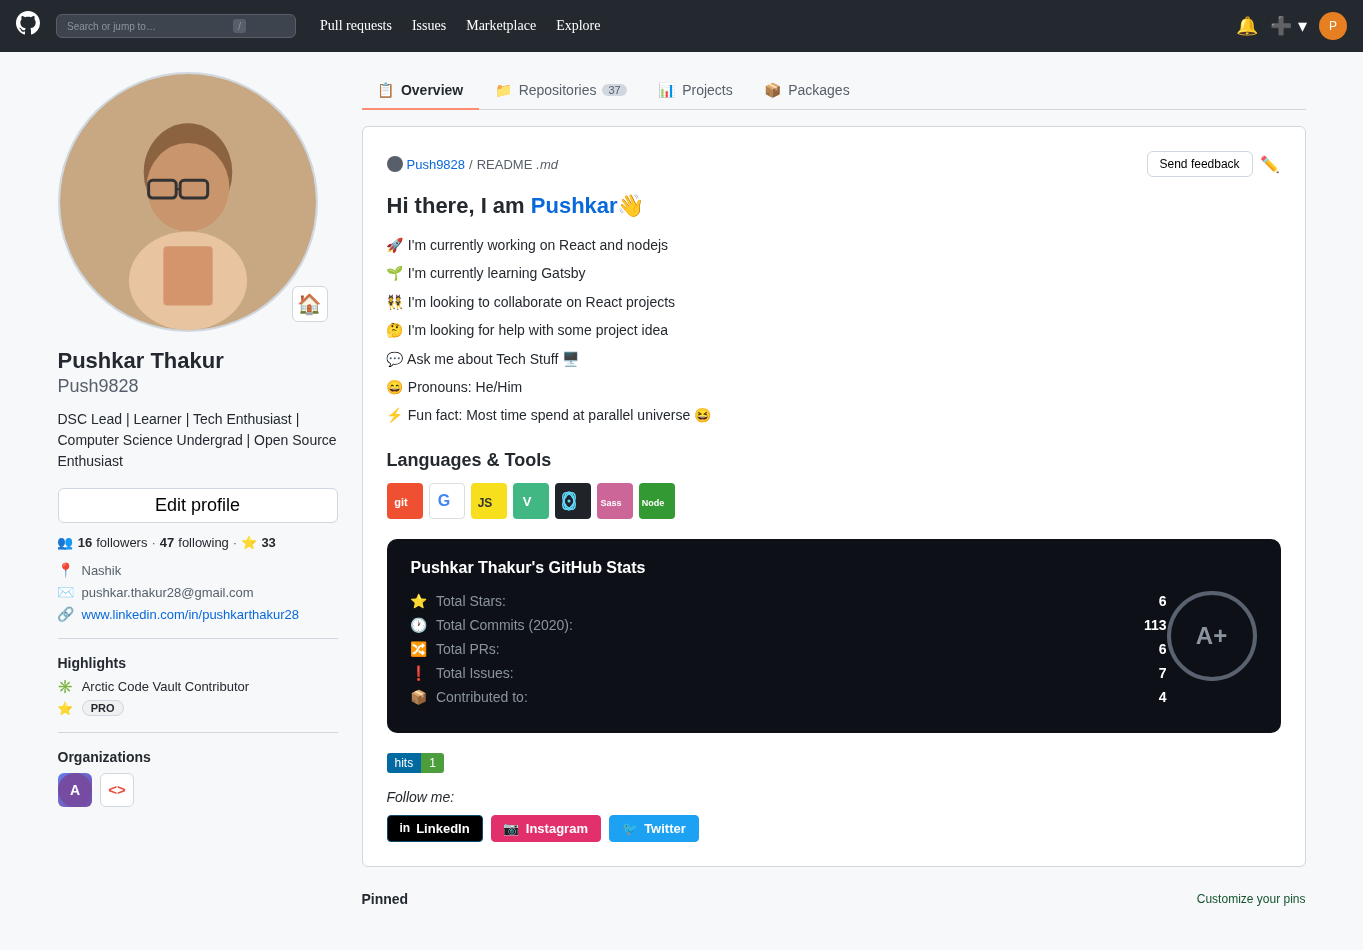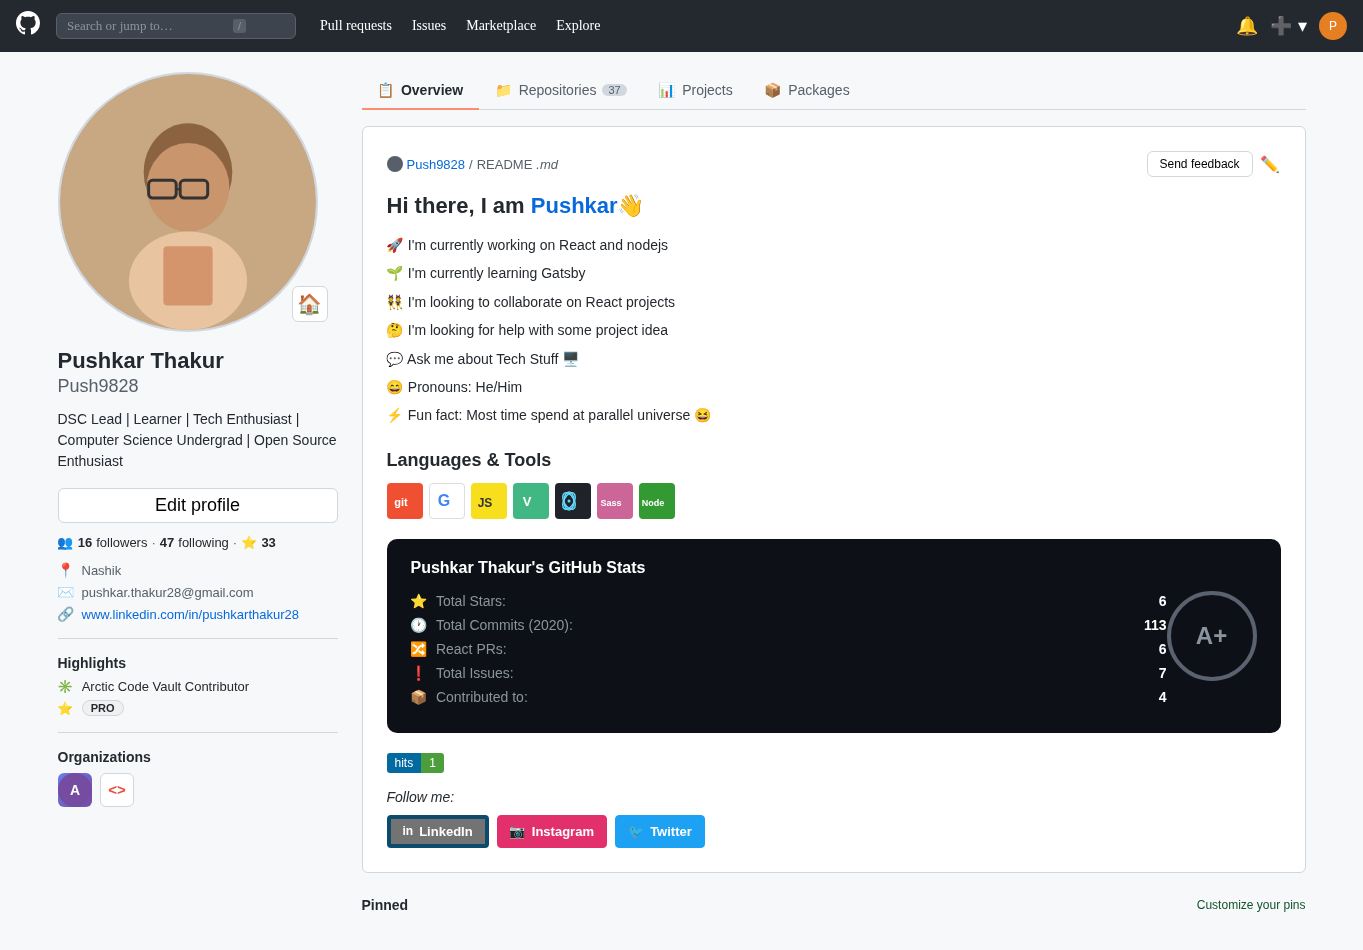--- a/index.html
+++ b/index.html
@@ -2,21 +2,21 @@
 <html><head>
   <meta charset="utf-8">
   <style>
     * { box-sizing: border-box; margin: 0; padding: 0; }
     body { font-family: -apple-system, BlinkMacSystemFont, "Segoe UI", Helvetica, Arial, sans-serif; background: #f6f8fa; color: #24292f; font-size: 14px; }
 
     
     .topnav { background: #24292f; display: flex; align-items: center; padding: 0 16px; height: 52px; gap: 16px; }
     .topnav-logo { color: white; font-size: 24px; flex-shrink: 0; }
     .topnav-search { background: #3d444d; border: 1px solid #57606a; border-radius: 6px; color: #ccc; display: flex; align-items: center; padding: 4px 10px; gap: 6px; flex: 0 0 240px; font-size: 13px; }
-    .topnav-search input { background: transparent; border: none; outline: none; color: #84cc16; font-size: 13px; width: 160px; font-family: Liberation Serif, serif; }
+    .topnav-search input { background: transparent; border: none; outline: none; color: #84cc16; font-size: 10px; width: 160px; }
     .topnav-search input::placeholder { color: #8b949e; }
     .topnav-slash { background: #57606a; color: #8b949e; border-radius: 3px; padding: 1px 5px; font-size: 11px; }
     .topnav-links { display: flex; gap: 4px; font-family: Liberation Serif, serif; }
     .topnav-link { color: white; text-decoration: none; padding: 6px 8px; font-size: 14px; font-weight: 500; border-radius: 6px; }
     .topnav-spacer { flex: 1; }
     .topnav-icons { display: flex; align-items: center; gap: 12px; }
     .topnav-icon { color: white; font-size: 18px; cursor: pointer; }
     .topnav-avatar { width: 28px; height: 28px; border-radius: 50%; background: #e67e22; display: flex; align-items: center; justify-content: center; cursor: pointer; font-size: 12px; color: white; }
 
     
@@ -86,21 +86,21 @@
 
     
     .hits-badge { display: flex; margin-bottom: 16px; }
     .hits-label { background: #0369a1; color: white; padding: 3px 8px; font-size: 12px; border-radius: 3px 0 0 3px; }
     .hits-count { background: #4c9e3c; color: white; padding: 3px 8px; font-size: 12px; border-radius: 0 3px 3px 0; }
 
     
     .follow-me { font-size: 14px; margin-bottom: 10px; font-style: italic; }
     .social-buttons { display: flex; gap: 8px; flex-wrap: wrap; }
     .social-btn { display: flex; align-items: center; gap: 6px; padding: 5px 12px; border-radius: 4px; font-size: 13px; font-weight: 600; color: white; cursor: pointer; text-decoration: none; }
-    .social-btn.linkedin { background: #737373; border: 4px solid #0c4a6e; }
+    .social-btn.linkedin { background: #000000; border: 1px solid #0c4a6e; }
     .social-btn.instagram { background: #e1306c; border: 1px solid #e1306c; }
     .social-btn.twitter { background: #1da1f2; border: 1px solid #1da1f2; }
 
     
     .pinned-header { display: flex; align-items: center; justify-content: space-between; margin-top: 24px; }
     .pinned-title { font-size: 14px; font-weight: 600; }
     .customize-pins { font-size: 12px; color: #14532d; text-decoration: none; }
   </style>
 </head>
 <body>
@@ -335,21 +335,21 @@
             <span class="stats-label">Total Stars:</span>
             <span class="stats-value">6</span>
           </div>
           <div class="stats-row">
             <span class="stats-icon">🕐</span>
             <span class="stats-label">Total Commits (2020):</span>
             <span class="stats-value">113</span>
           </div>
           <div class="stats-row">
             <span class="stats-icon">🔀</span>
-            <span class="stats-label">React PRs:</span>
+            <span class="stats-label">Total PRs:</span>
             <span class="stats-value">6</span>
           </div>
           <div class="stats-row">
             <span class="stats-icon">❗</span>
             <span class="stats-label">Total Issues:</span>
             <span class="stats-value">7</span>
           </div>
           <div class="stats-row">
             <span class="stats-icon">📦</span>
             <span class="stats-label">Contributed to:</span>

